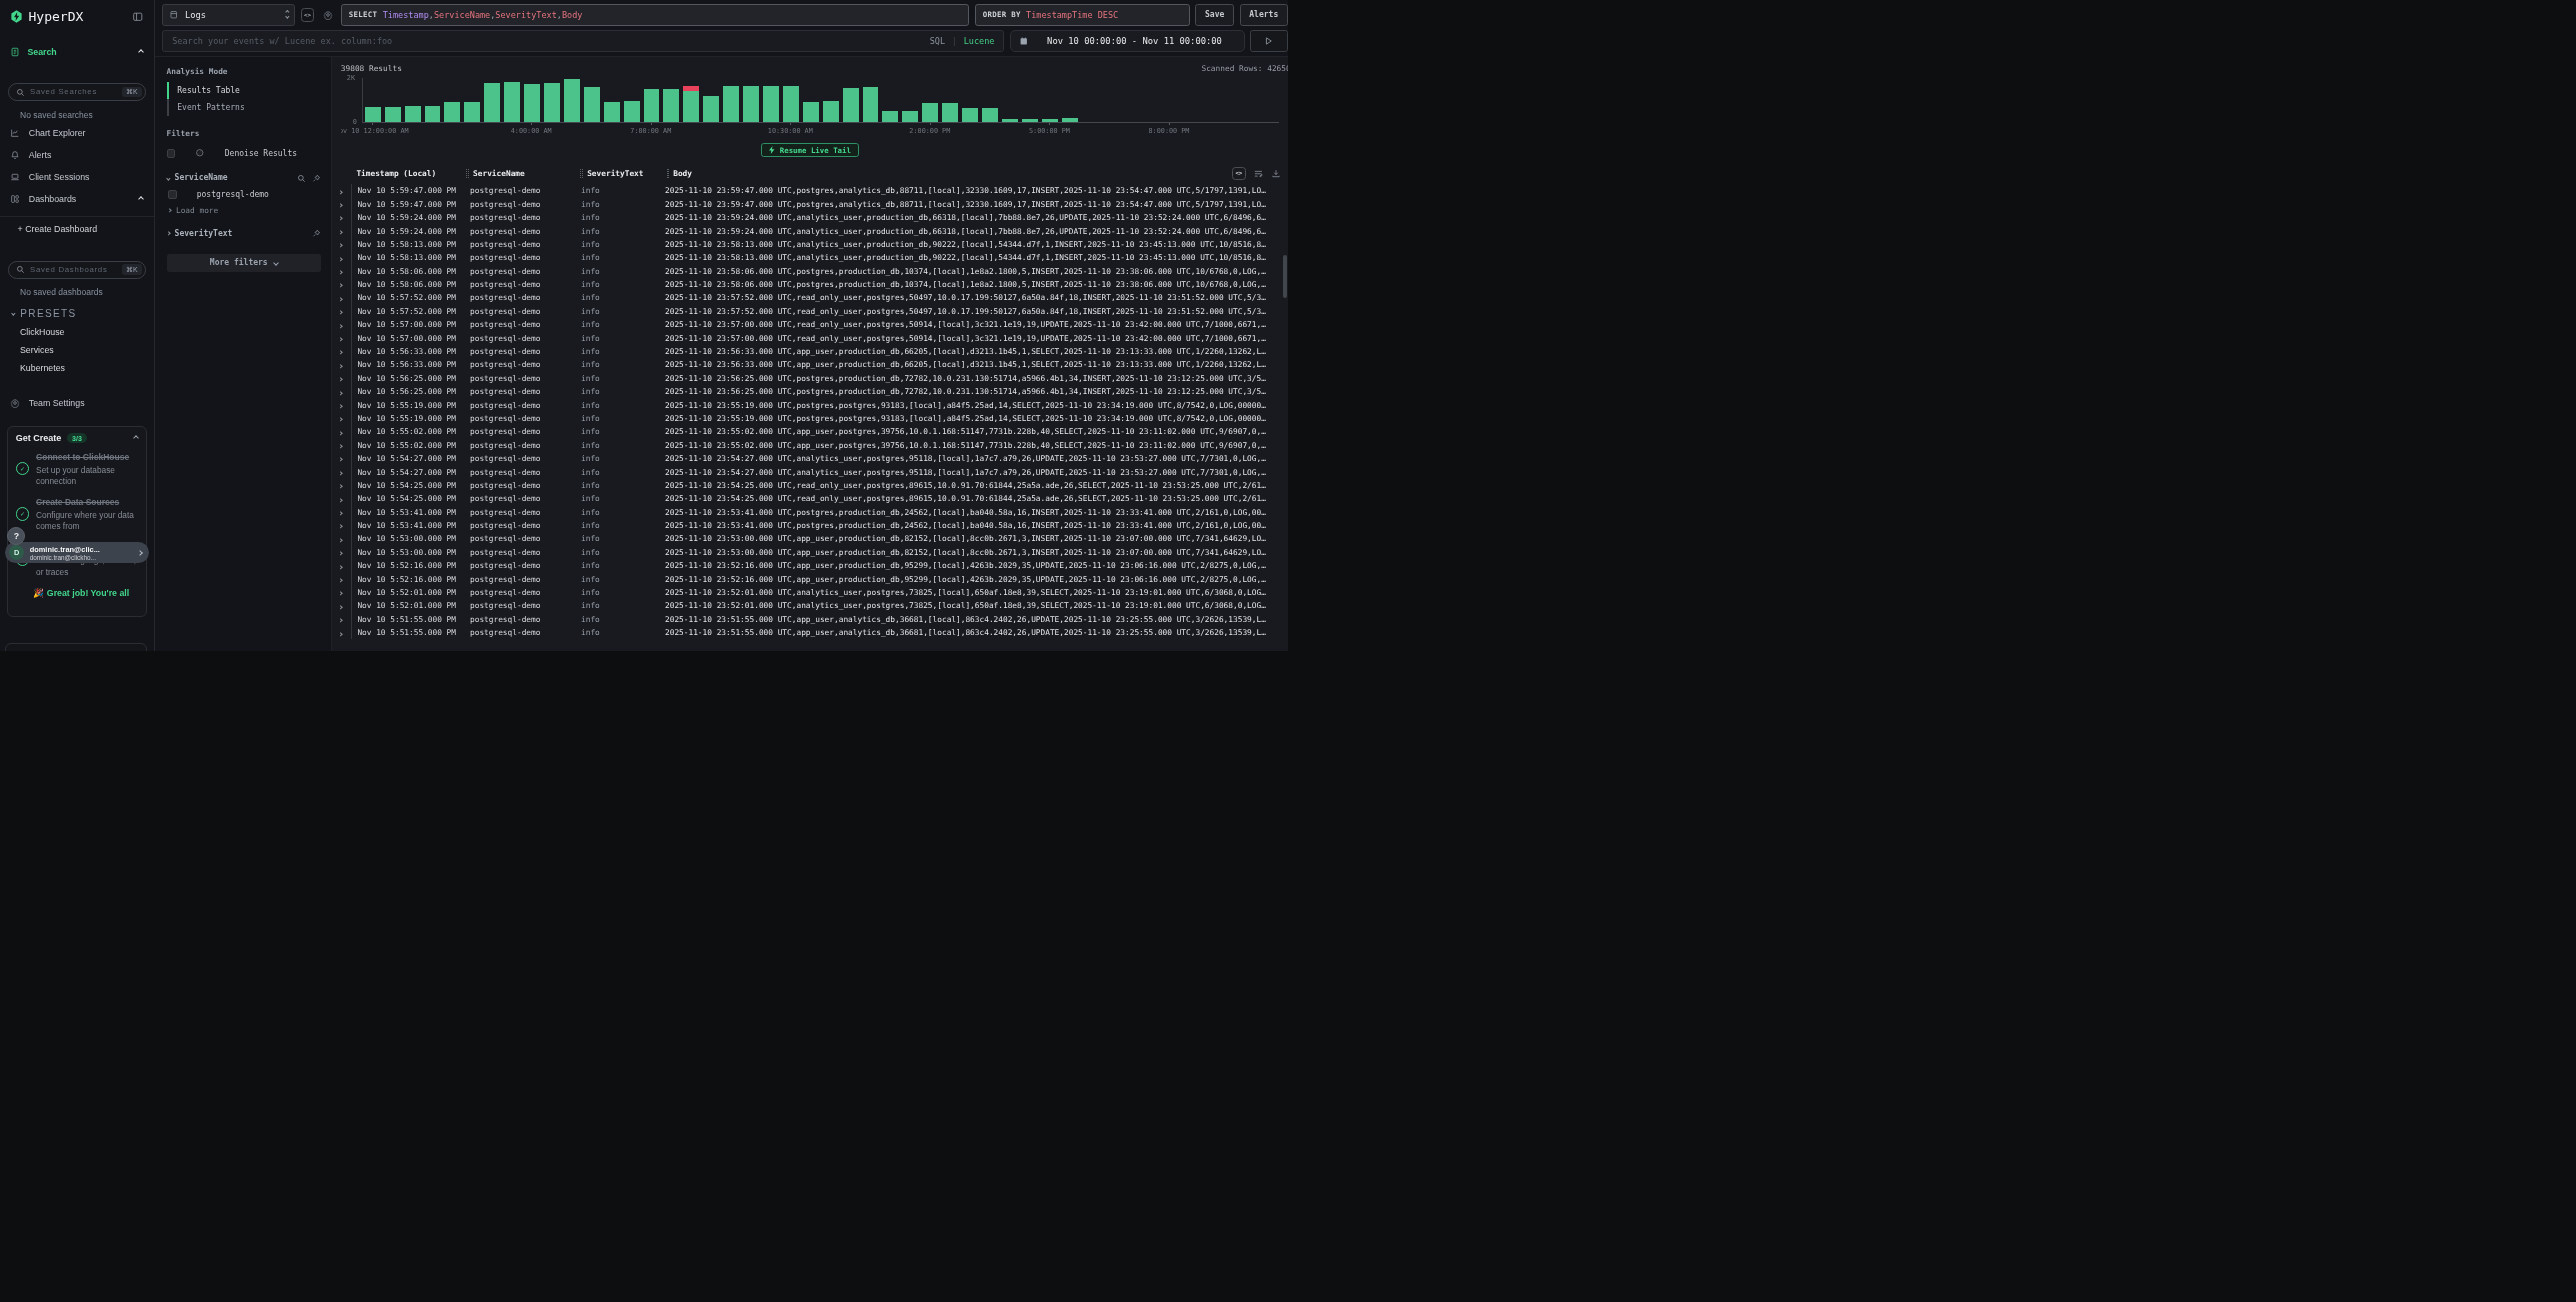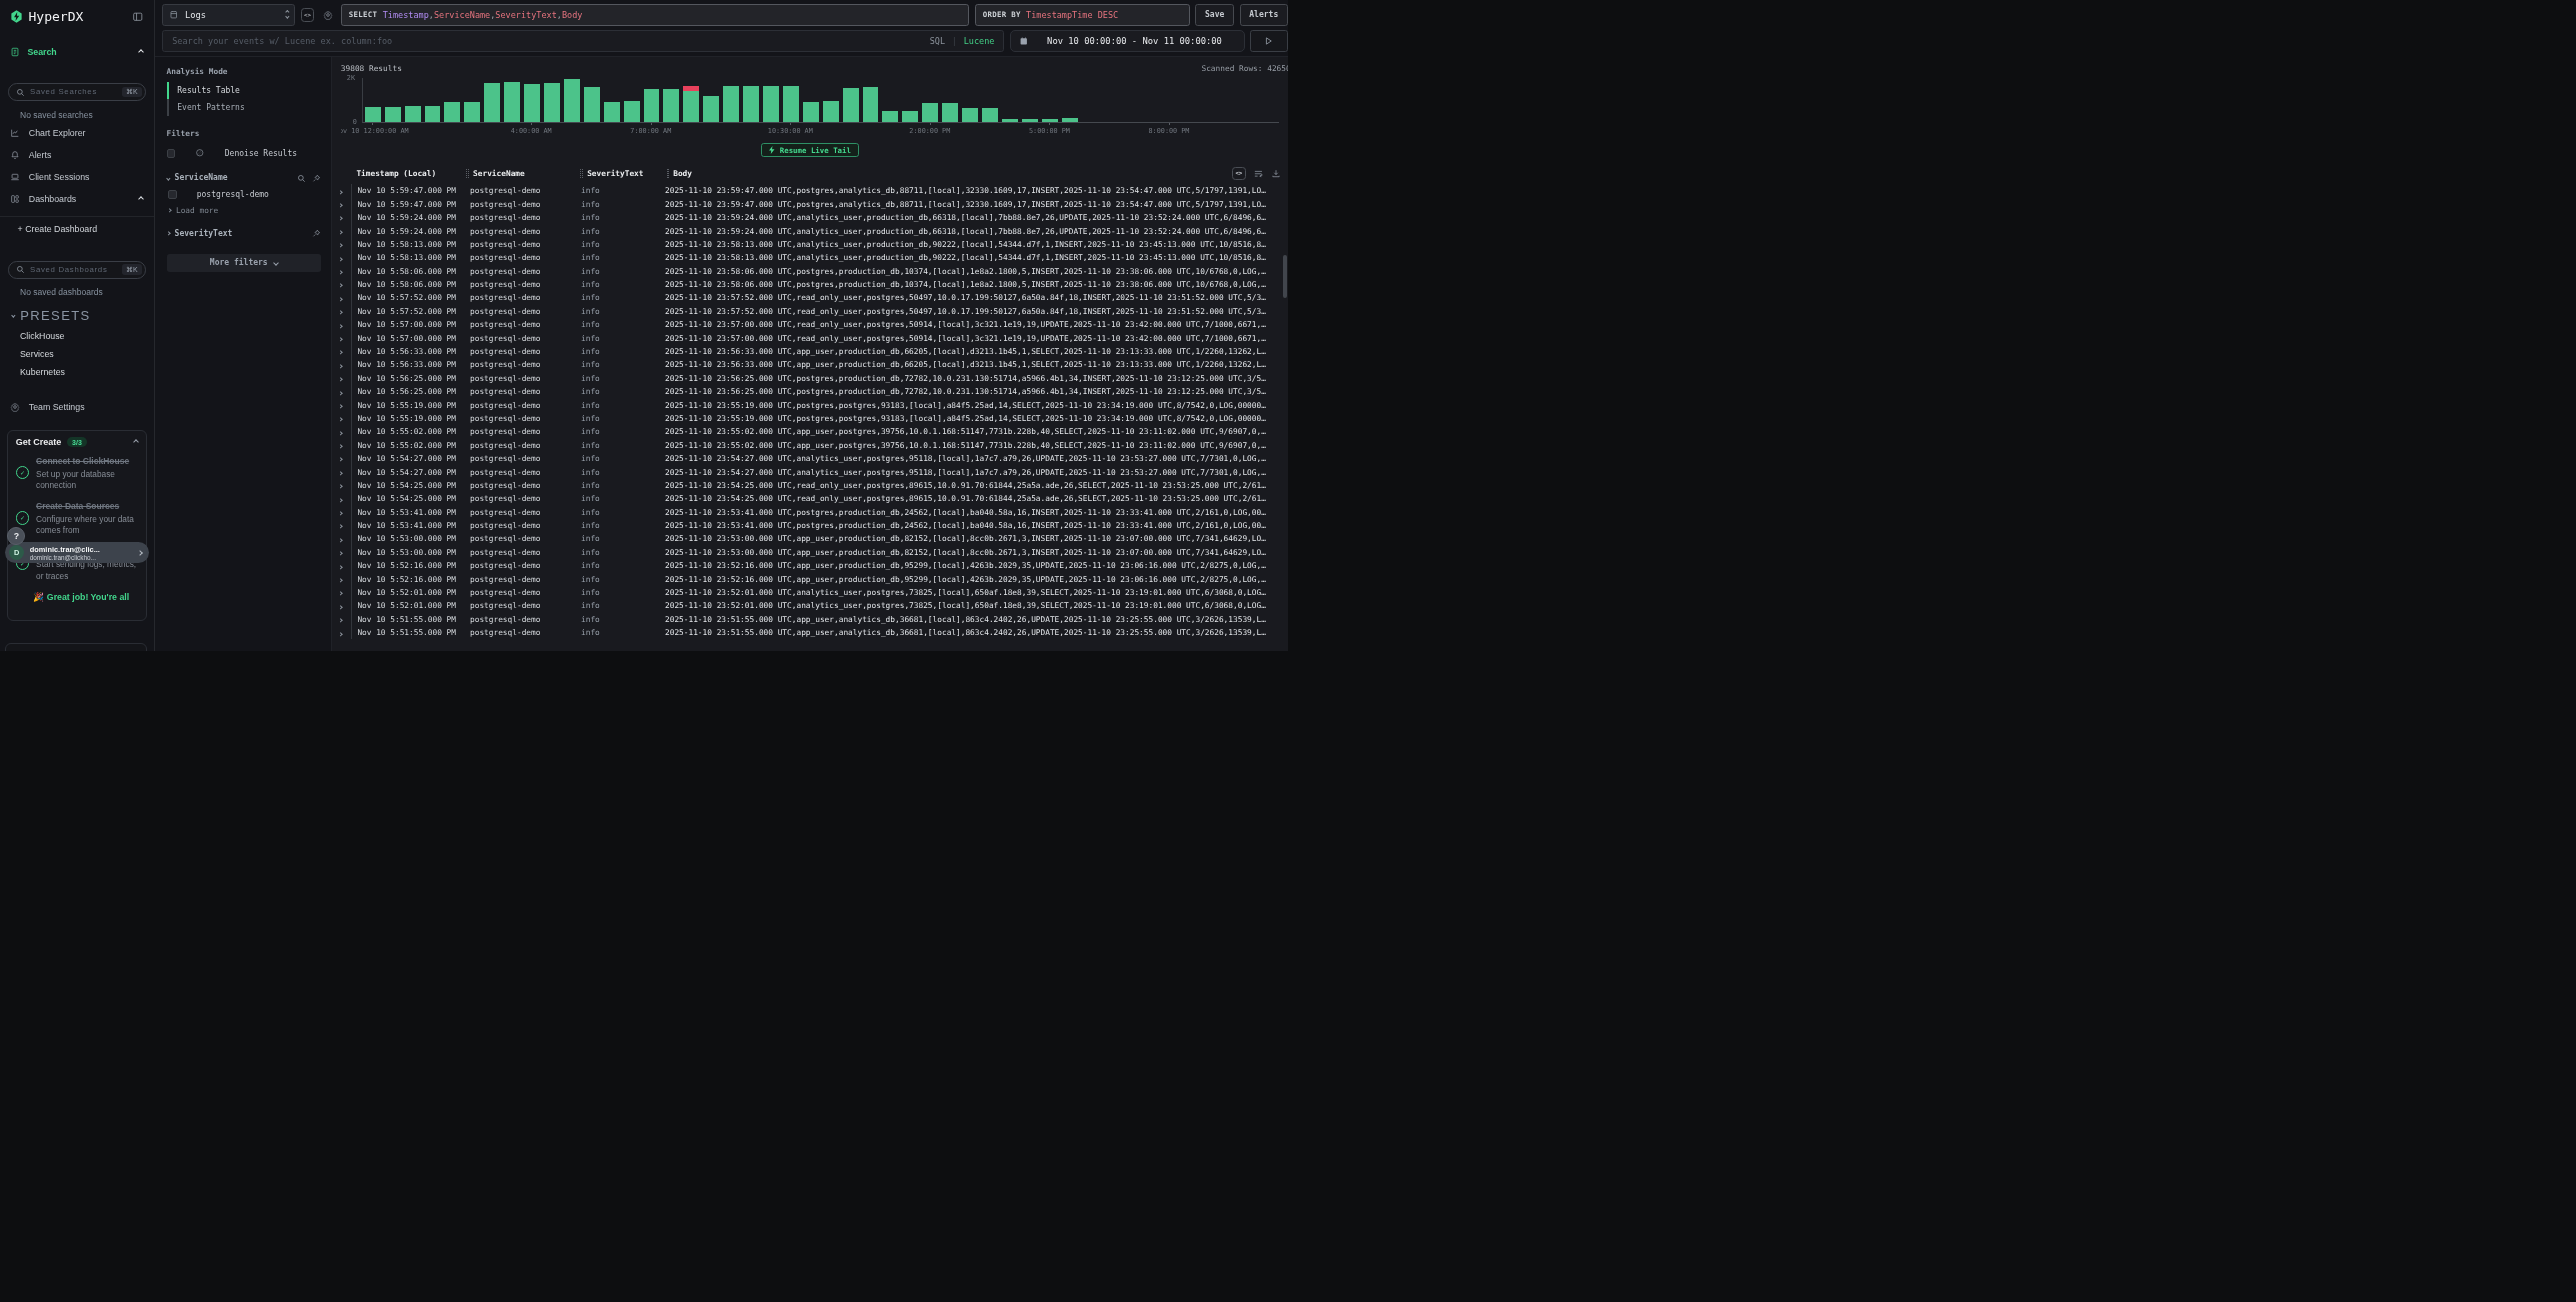--- a/index.html
+++ b/index.html
@@ -24,21 +24,21 @@
   .section-head{display:flex;align-items:center;gap:7.4px;padding:17.6px 10.8px 5.4px 10px;color:var(--green);font-family:Liberation Sans, sans-serif;font-weight:bold;font-size:8.8px}
   .section-head .chev{margin-left:auto;color:#e8eaed}
   .pill{margin:21px 8px 0;height:17.6px;border:0.7px solid #3a3e46;border-radius:8.8px;background:#15161a;display:flex;align-items:center;gap:5.4px;padding:0 3.4px 0 6.8px}
   .pill-ph{flex:1;font-size:7.8px;color:#5f6773;letter-spacing:0.7px;white-space:nowrap;overflow:hidden}
   .kbd{background:#23252c;border-radius:2.7px;padding:1.4px 4px;font-size:7px;color:#98a0ac}
   .muted-note{color:var(--txt-note);font-size:8.5px;padding:8.8px 9.5px 2.7px 20px}
   .nav-item{display:flex;align-items:center;gap:8.8px;padding:6px 10.8px 6px 10px;font-size:8.8px;color:#c6cbd2;cursor:default}
   .nav-item .chev{margin-left:auto;color:#dfe2e6}
   .side-div{border:none;border-top:0.7px solid #222429;margin:5.4px 0 1.4px}
   .create-dash{padding:6px 10.8px 6px 17.6px;font-size:8.8px;color:#d2d6db}
-  .presets-head{display:flex;align-items:center;gap:6px;padding:8px 9.5px 3.4px 11.5px;color:#8b95a3;font-size:13px;letter-spacing:1.4px}
+  .presets-head{display:flex;align-items:center;gap:6px;padding:8px 9.5px 3.4px 11.5px;color:#8b95a3;font-size:10px;letter-spacing:1.4px}
   .preset-item{padding:4px 9.5px 4px 20px;font-size:8.8px;color:#d6dade}
   .team{margin-top:15px}
 
   .gs-card{margin:12px 6.8px 0;border:0.7px solid #2a2d34;border-radius:6px;background:#16171c;padding:6.8px 8px 17.6px;position:relative}
   .gs-head{display:flex;align-items:center;gap:5.4px;margin-bottom:6.8px}
   .gs-title{font-weight:bold;font-size:9px;color:#ecedef}
   .gs-badge{background:#143527;color:#49dd96;font-size:7px;font-weight:bold;padding:1.4px 5.4px;border-radius:6px}
   .gs-head .chev{margin-left:auto;color:#9aa2ad}
   .gs-item{display:flex;gap:6.8px;margin:6.8px 0 8px}
   .gs-check{width:13.5px;height:13.5px;min-width:13.5px;border:0.9px solid var(--green);border-radius:50%;color:var(--green);font-size:6px;display:flex;align-items:center;justify-content:center;align-self:center}

